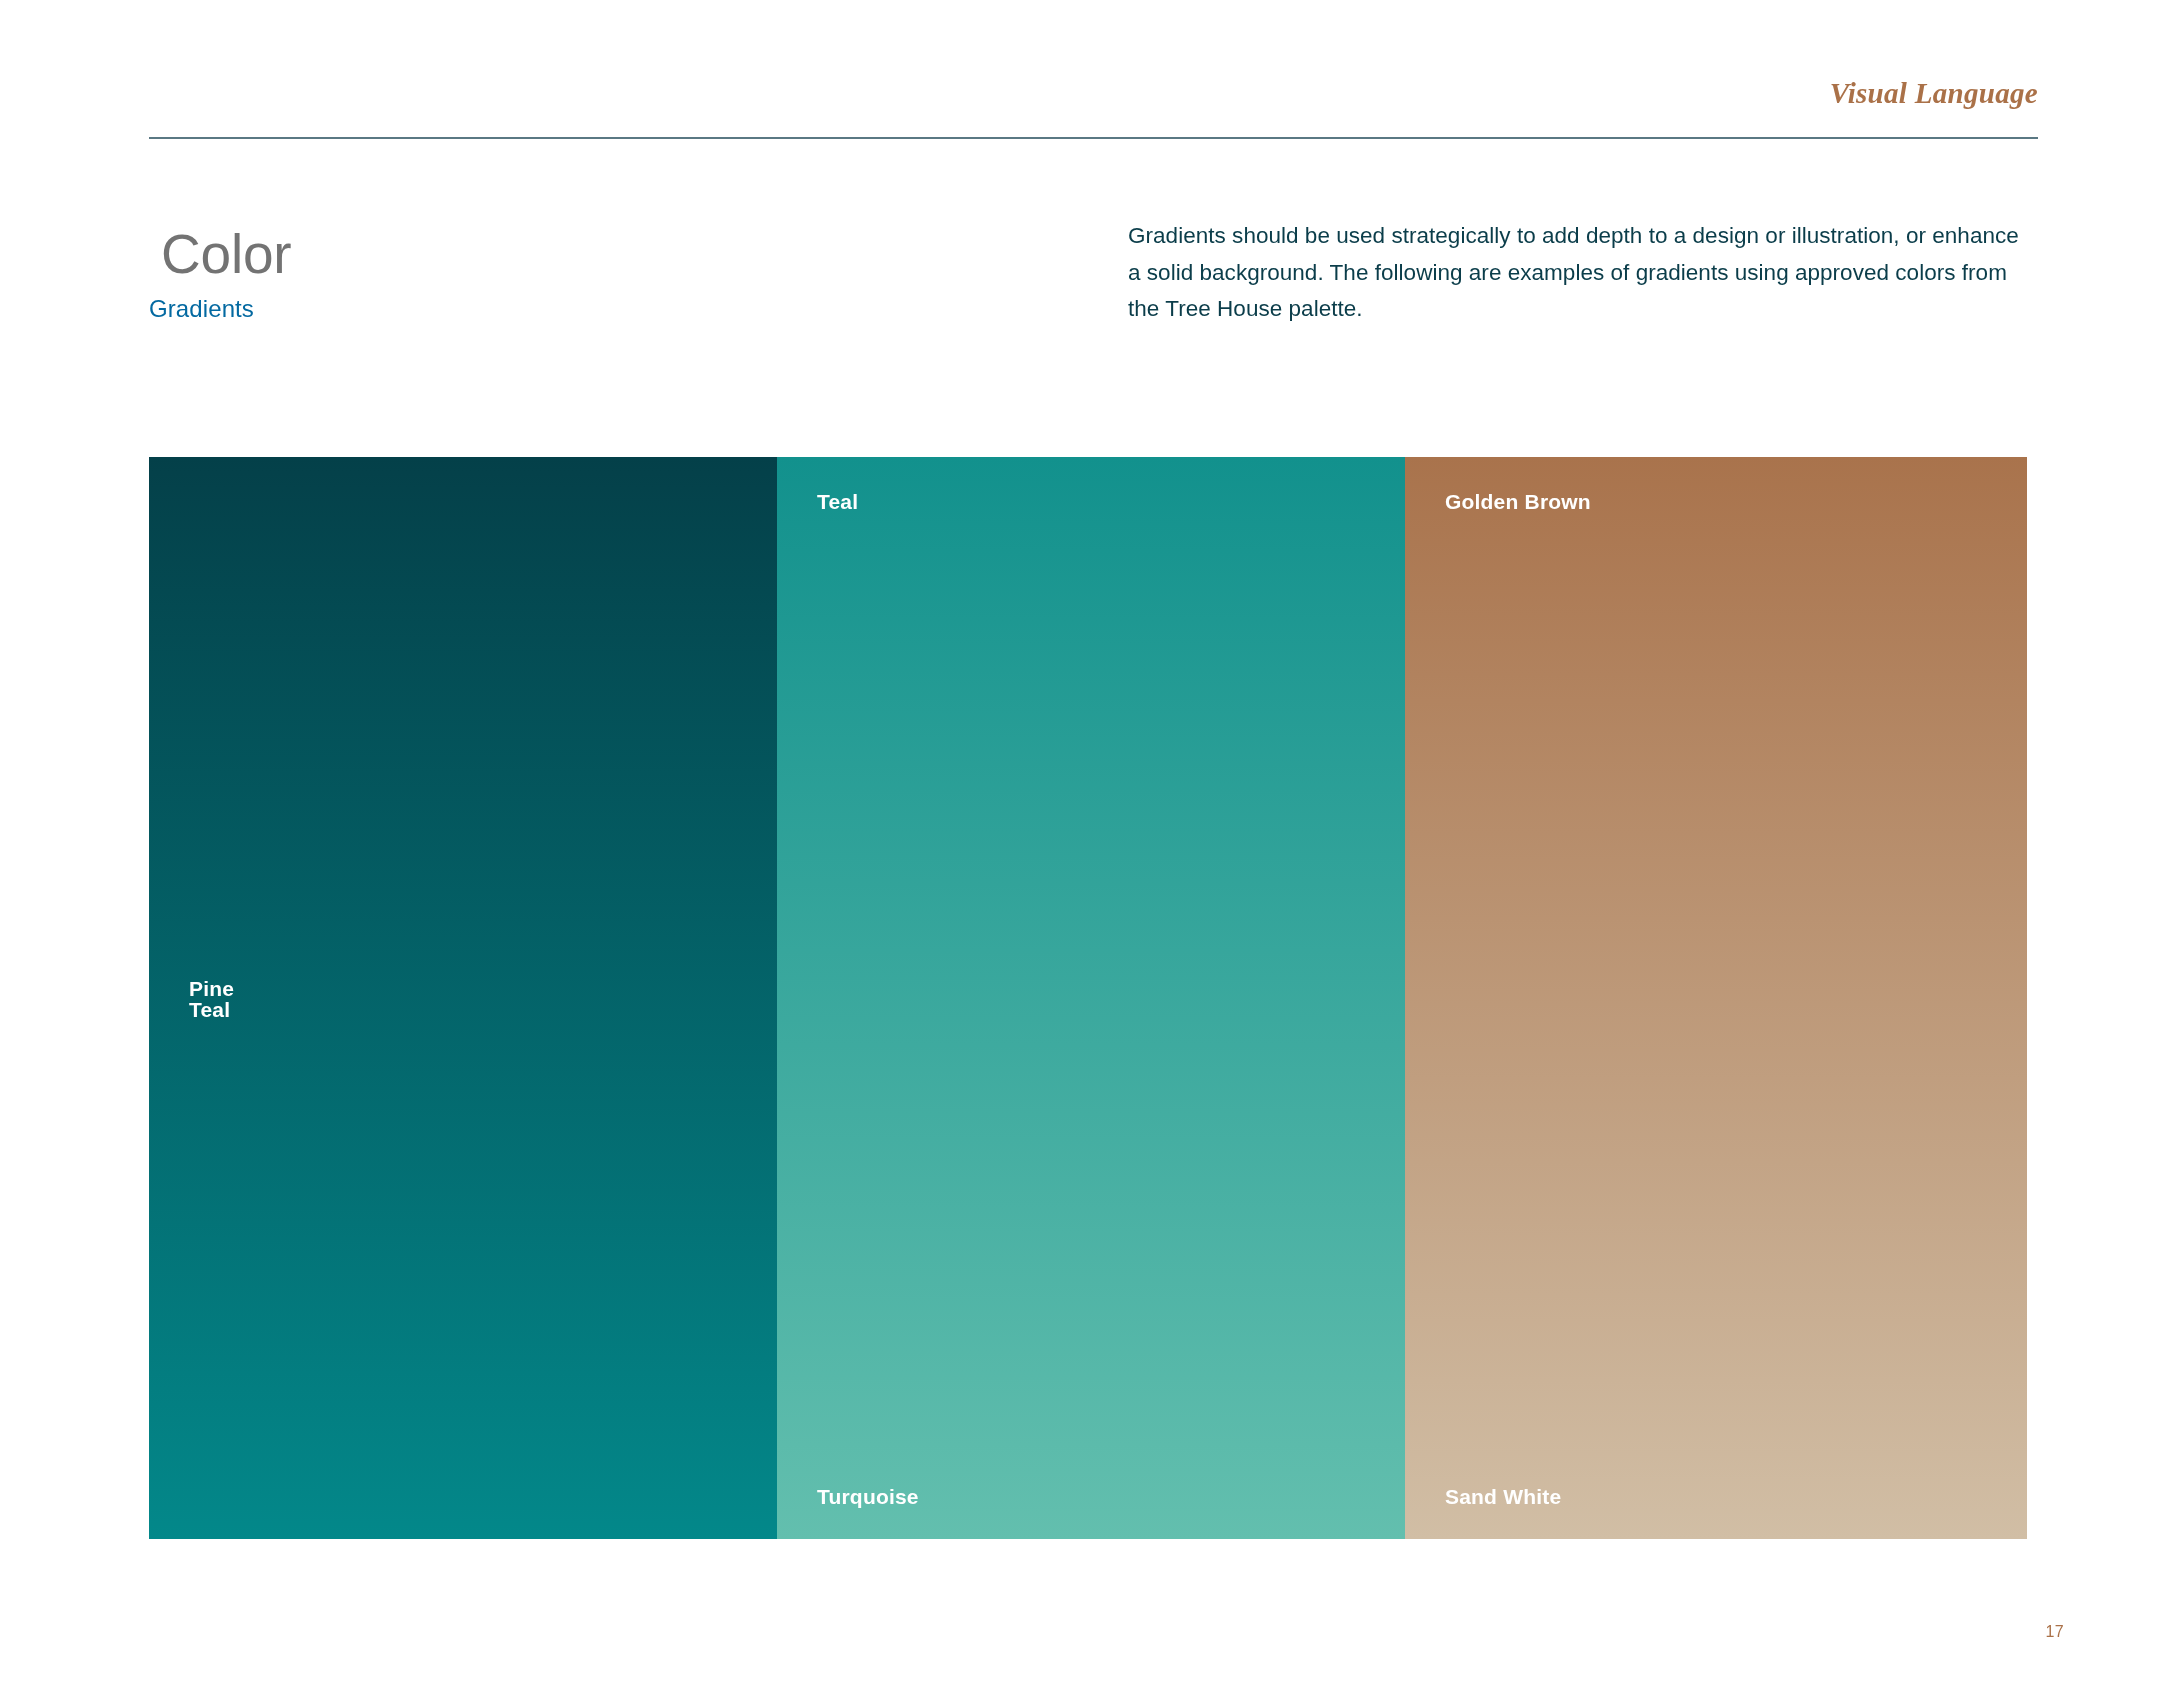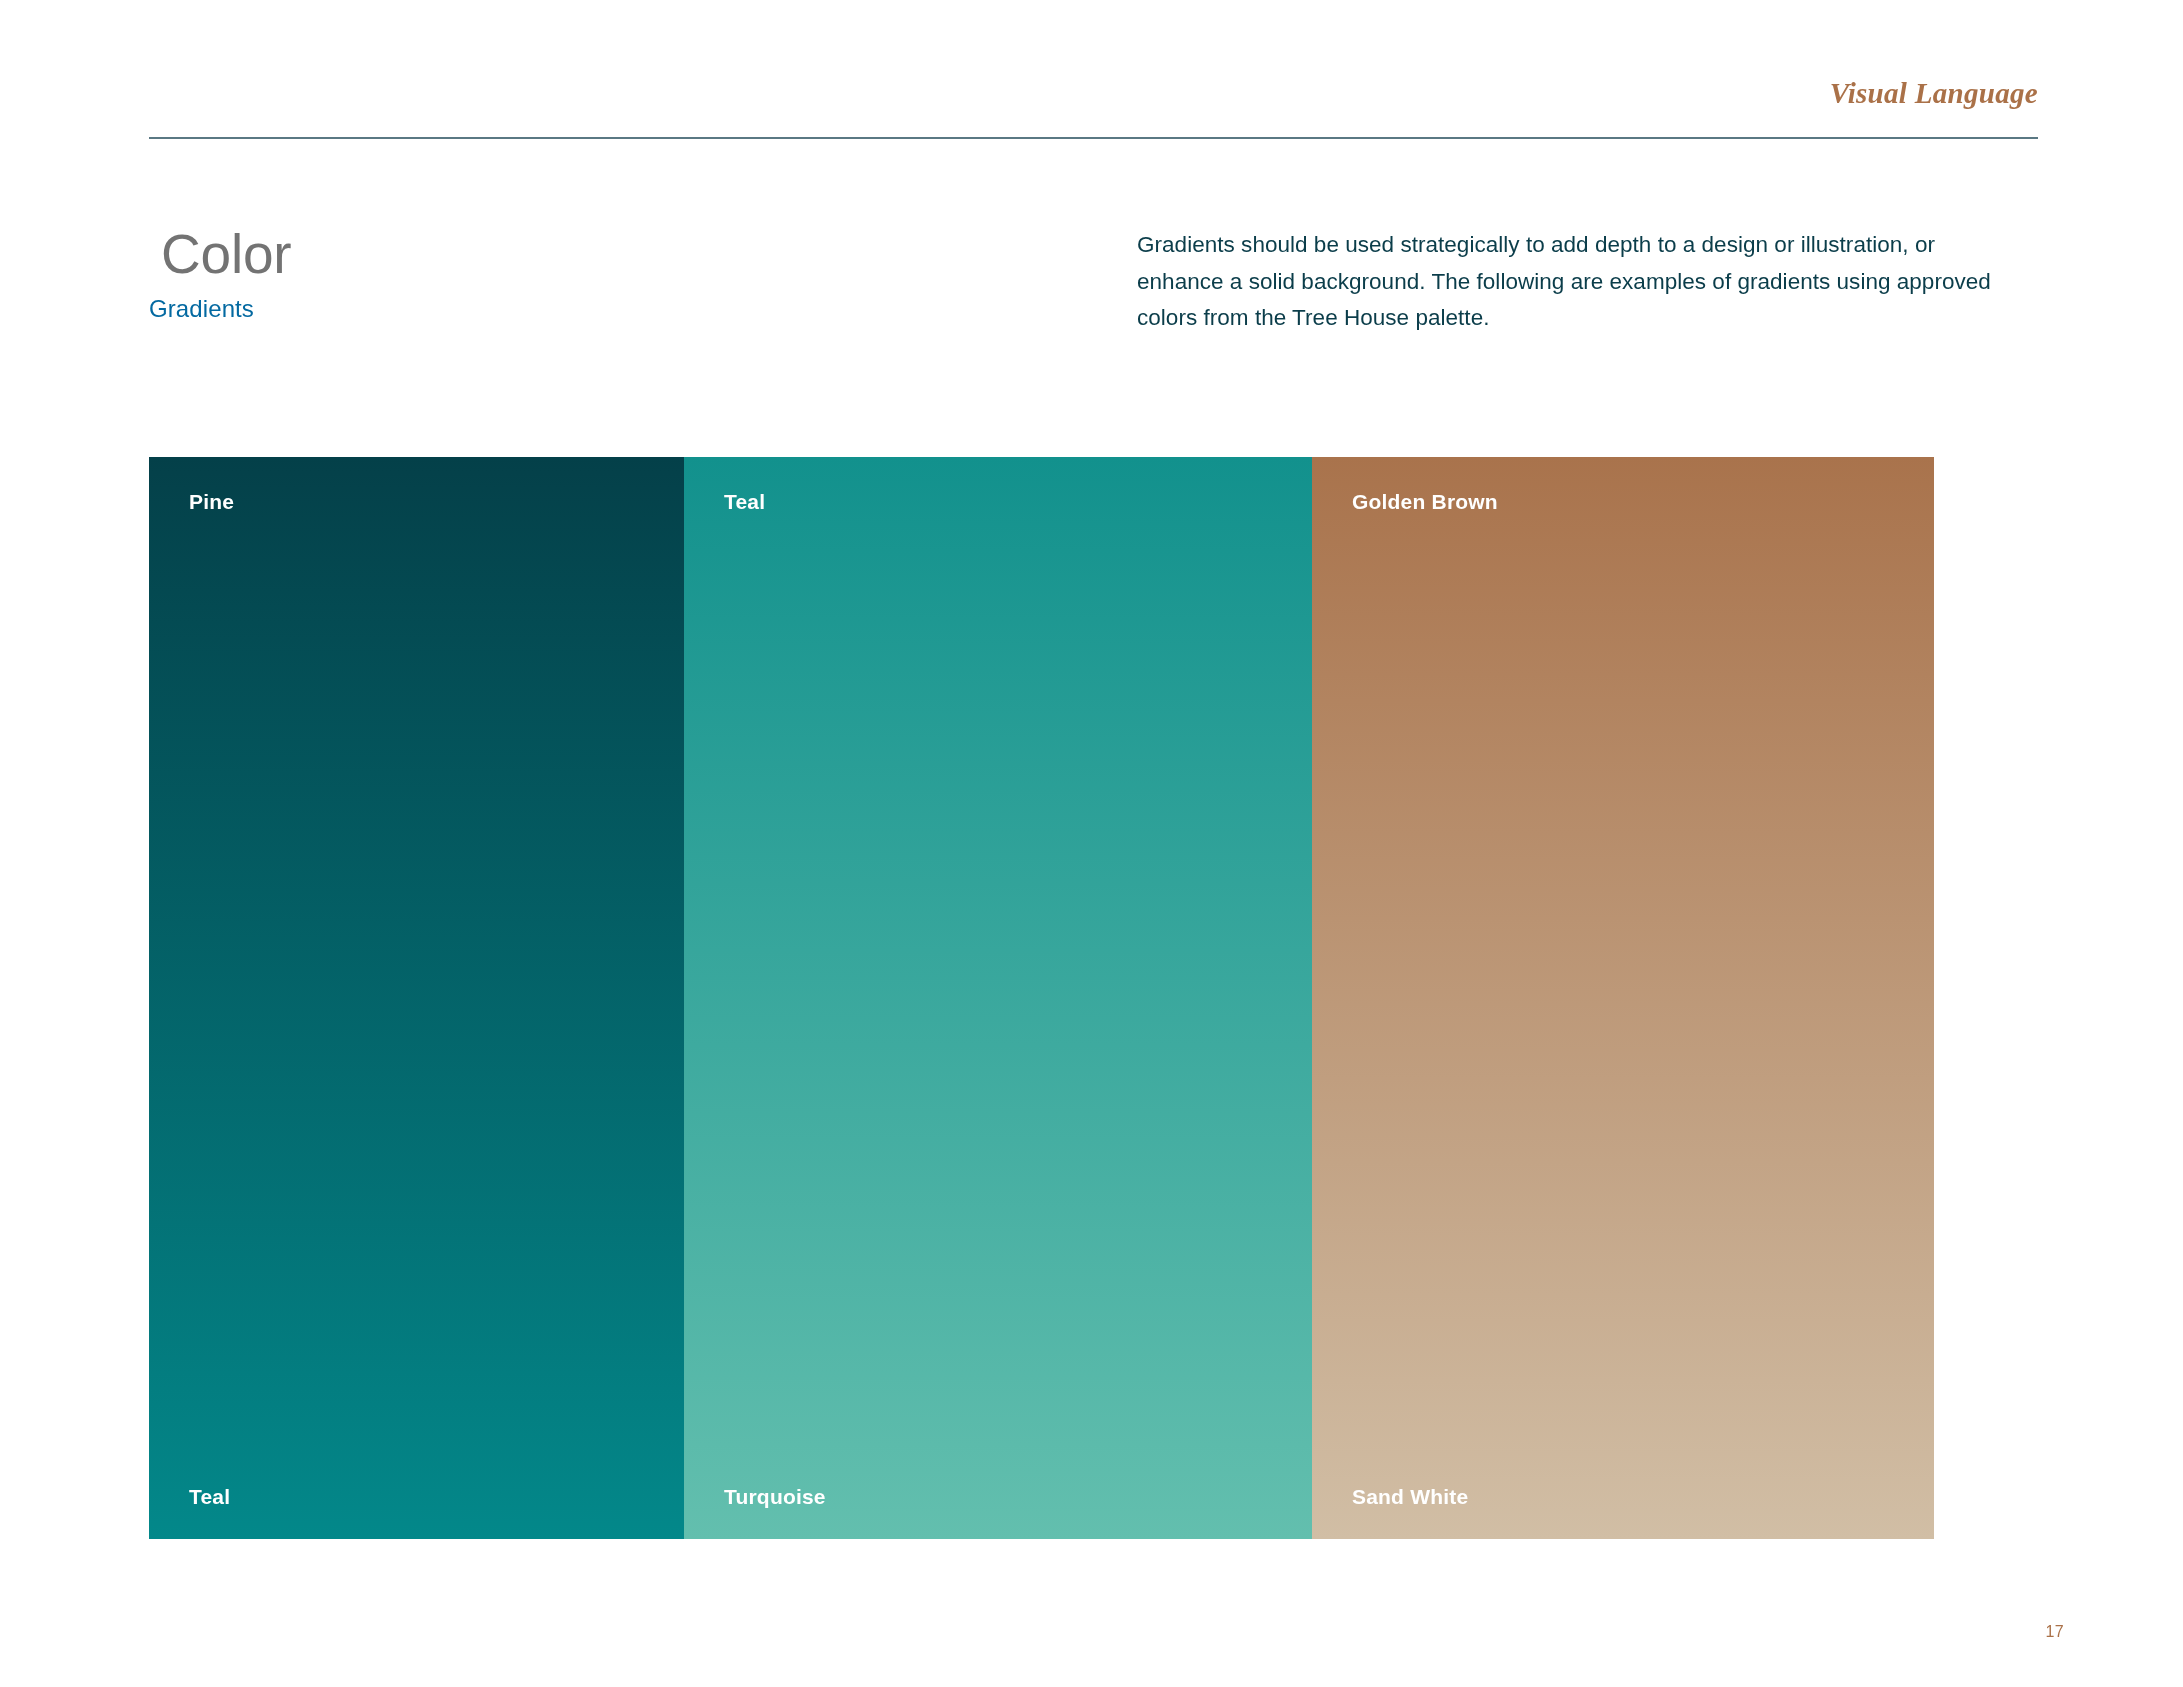--- a/index.html
+++ b/index.html
@@ -88,21 +88,21 @@
     left: 979px;
     top: 5.3px;
     width: 900px;
   }
   .intro-paragraph {
     font-size: 22.5px;
     font-weight: 400;
     color: #0B3D4A;
     line-height: 1.62;
     letter-spacing: 0.03px;
-    margin: 9px;
+    margin: 0;
   }
 
   
   .swatch-grid {
     position: absolute;
     left: 149px;
     top: 457px;
     width: 1887px;
     height: 1082px;
     display: flex;
@@ -110,21 +110,21 @@
   }
   .swatch {
     position: relative;
     height: 100%;
     display: flex;
     flex-direction: column;
     justify-content: space-between;
     box-sizing: border-box;
     padding: 34px 0 32px 0;
   }
-  .swatch-pine     { width: 535px; background: linear-gradient(180deg, #044049 0%, #03888A 100%); }
+  .swatch-pine     { width: 628px; background: linear-gradient(180deg, #044049 0%, #03888A 100%); justify-content: center; }
   .swatch-teal     { width: 628px; background: linear-gradient(180deg, #12918D 0%, #63BFAE 100%); }
   .swatch-golden   { width: 622px; background: linear-gradient(180deg, #A9734C 0%, #D1BEA5 100%); }
 
   .swatch-label {
     font-size: 21px;
     font-weight: 700;
     color: #ffffff;
     letter-spacing: 0.2px;
     line-height: 1;
     padding-left: 40px;

